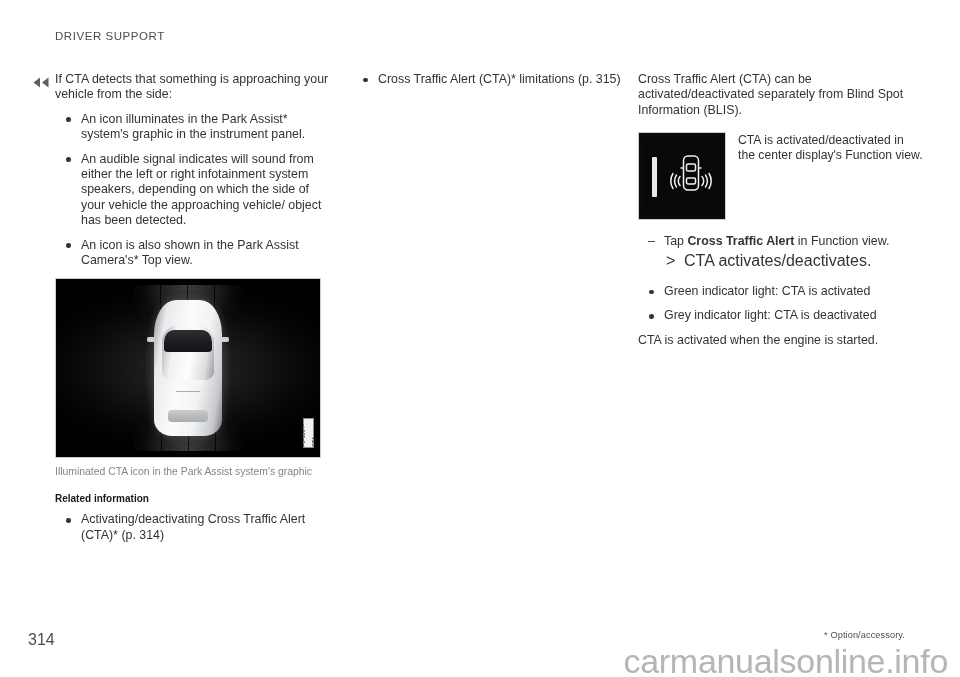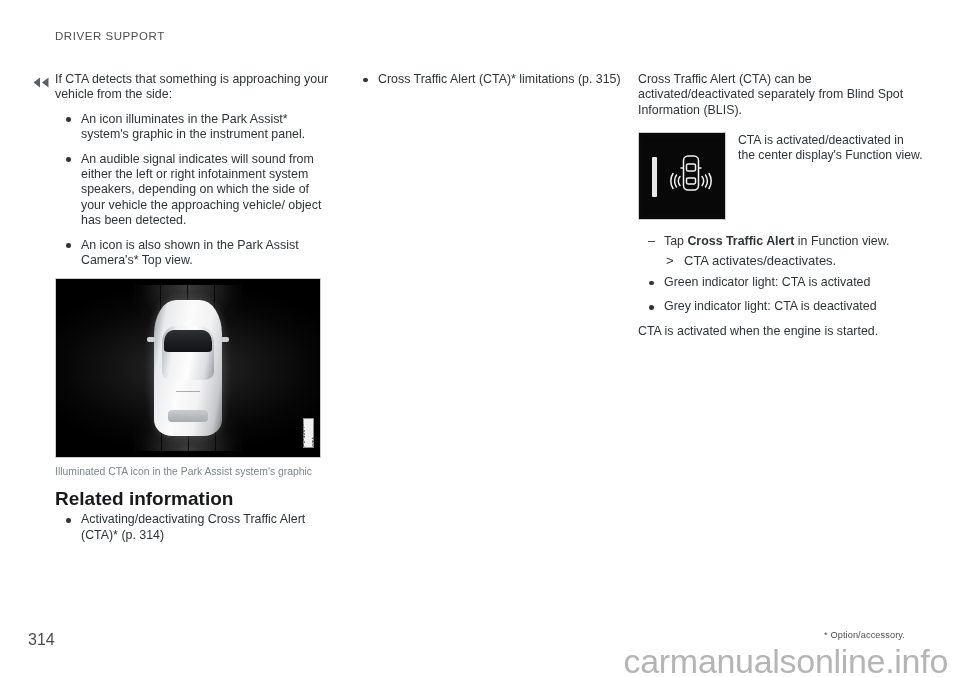--- a/index.html
+++ b/index.html
@@ -94,38 +94,38 @@
     top: 5.5px;
     width: 4.6px;
     height: 4.6px;
     border-radius: 50%;
     background: #2f3437;
   }
 
   ul.dashes > li {
     position: relative;
     padding-left: 26px;
-    margin-bottom: 7px;
+    margin-bottom: 16px;
     font-size: 12.4px;
     line-height: 15.4px;
     color: #2f3437;
   }
   ul.dashes > li:before {
     content: "\2013";
     position: absolute;
     left: 10px;
     top: -0.5px;
     color: #2f3437;
     font-size: 12.4px;
   }
   .sub-result {
     position: relative;
     padding-left: 20px;
     margin-top: 3px;
-    font-size: 13px;
+    font-size: 16px;
     line-height: 15.4px;
     color: #2f3437;
   }
   .sub-result:before {
     content: ">";
     position: absolute;
     left: 2px;
     top: 0;
     color: #2f3437;
   }
@@ -136,21 +136,21 @@
   h2.section-title {
     margin: 0 0 4px 0;
     font-size: 15.5px;
     line-height: 18.5px;
     font-weight: 700;
     color: #17191b;
     letter-spacing: -0.1px;
   }
   h3.related-title {
     margin: 13px 0 5px 0;
-    font-size: 19px;
+    font-size: 10px;
     line-height: 16px;
     font-weight: 700;
     color: #17191b;
   }
 
   
   .figure-main {
     margin-top: 10px;
     width: 266px;
     height: 180px;

